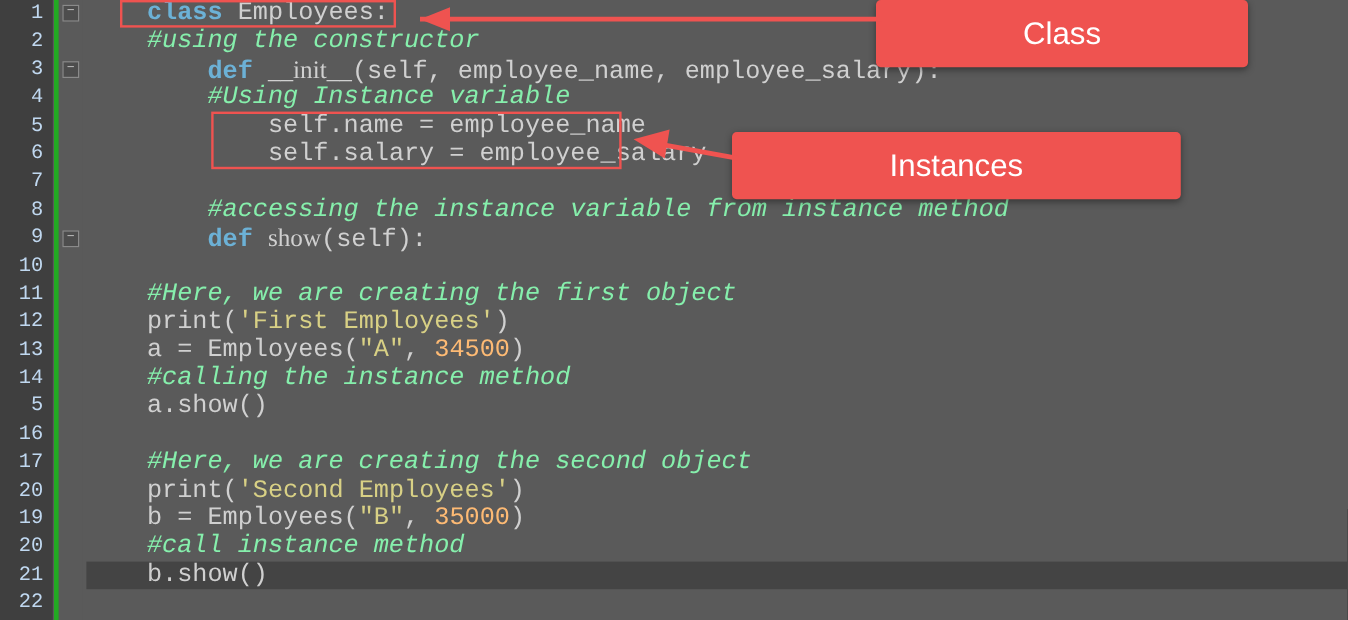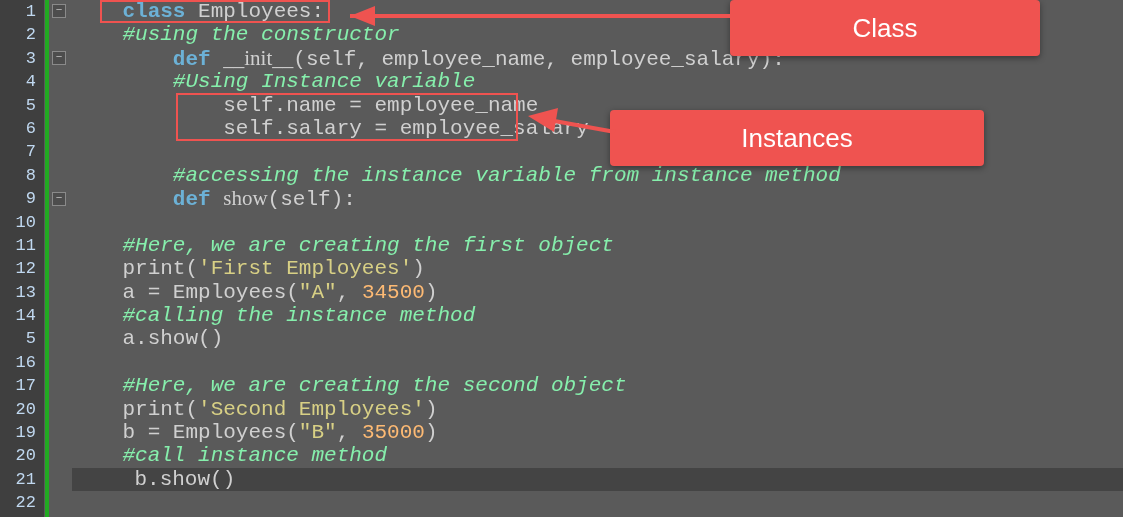--- a/index.html
+++ b/index.html
@@ -119,21 +119,21 @@
       </div>
     <div class="rowwrap">
         <div class="row">    <span class="builtin">print(</span><span class="string">'Second Employees'</span><span class="punc">)</span></div>
       </div>
     <div class="rowwrap">
         <div class="row">    <span class="ident">b = Employees(</span><span class="string">"B"</span><span class="punc">, </span><span class="number">35000</span><span class="punc">)</span></div>
       </div>
     <div class="rowwrap">
         <div class="row">    <span class="comment">#call instance method</span></div>
       </div>
-    <div class="rowwrap" style="background:#444444;padding-left:12px;">
+    <div class="rowwrap" style="background:#444444;">
         <div class="row" style="background:#444444;">    <span class="ident">b.show()</span></div>
       </div>
   </div>
 
   <div class="boxed" style="left:100px;top:0px;width:230px;height:23px"></div>
   <div class="boxed" style="left:176px;top:93px;width:342px;height:48px"></div>
 
   <div class="callout" style="left:730px;top:0px;width:310px;height:56px;font-size:26px;">
       <span>Class</span>
     </div>

